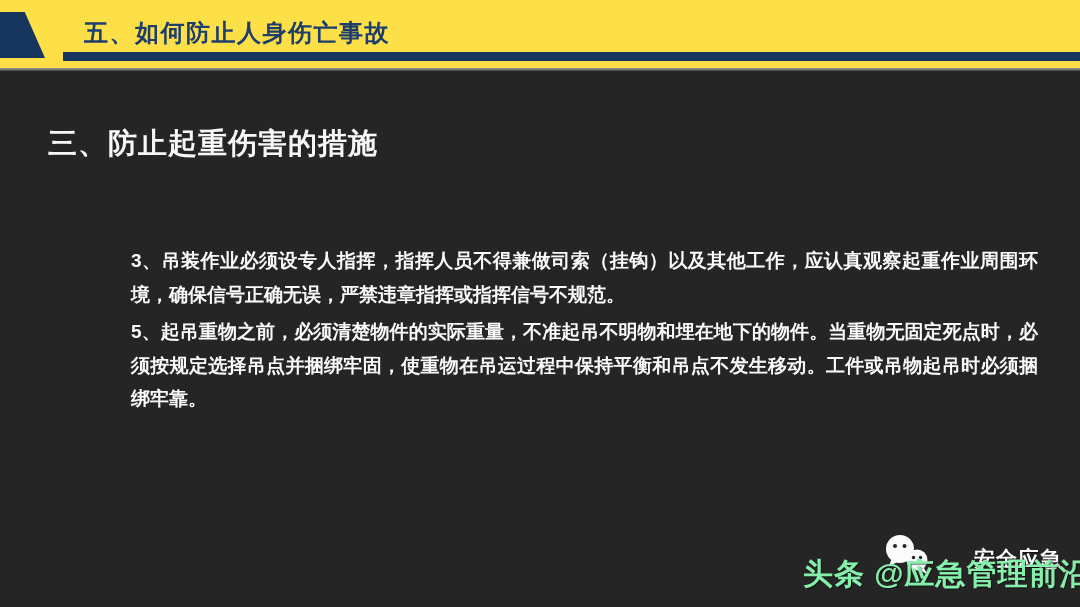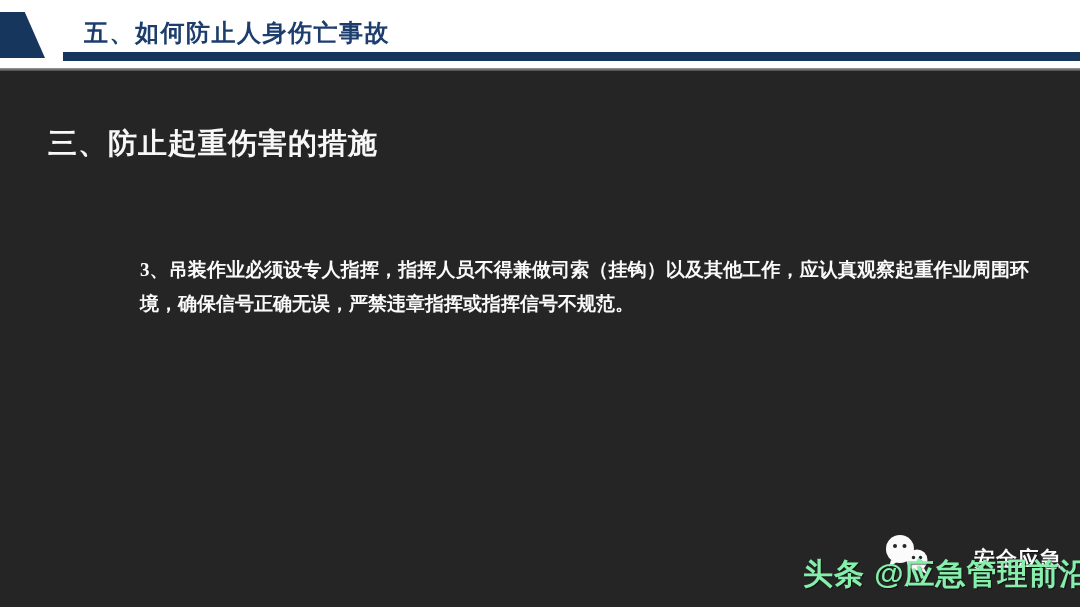--- a/index.html
+++ b/index.html
@@ -7,21 +7,21 @@
   body { font-family:"Liberation Sans","DejaVu Sans",sans-serif; }
 
   .slide {
     position:relative; width:1080px; height:607px;
     background:#252525; overflow:hidden; margin:0 auto;
   }
 
   
   .header {
     position:absolute; left:0; top:0; width:1080px; height:68px;
-    background:#ffffff;
+    background:#fde047;
   }
   .header-shape {
     position:absolute; left:0; top:12px; width:45px; height:46px;
     background:#17365d;
     clip-path:polygon(0 0, 55% 0, 100% 100%, 0 100%);
   }
   .header-title {
     position:absolute; left:84px; top:17px;
     font-size:24px; font-weight:600; letter-spacing:1.5px;
     color:#1d3e6d; white-space:nowrap;
@@ -40,21 +40,21 @@
   .slide-title {
     position:absolute; left:48px; top:124px;
     font-size:29px; font-weight:bold; letter-spacing:1px;
     color:#f7f7f7; white-space:nowrap;
   }
   .body-text {
     position:absolute; left:127px; top:240px; width:915px;
     font-size:19px; font-weight:bold; line-height:33.5px;
     color:#fafafa; text-align:justify;
   }
-  .body-text p { margin:13px;font-family:Liberation Serif, serif; }
+  .body-text p { margin:4px; }
 
   
   .wm-wechat-icon { position:absolute; left:882px; top:533px; width:52px; height:42px; }
   .wm-wechat-label {
     position:absolute; left:938px; top:545px;
     font-size:21px; font-weight:600; letter-spacing:1px;
     color:#fbfbfb; white-space:nowrap;
     text-shadow:1px 1px 1px rgba(0,0,0,.55);
     margin-left:36px;
   }
@@ -74,20 +74,21 @@
     <div class="header-shape"></div>
     <div class="header-title">五、如何防止人身伤亡事故</div>
     <div class="header-bar"></div>
   </div>
   <div class="header-seam"></div>
 
   <div class="slide-title">三、防止起重伤害的措施</div>
 
   <div class="body-text">
     <p>3、吊装作业必须设专人指挥，指挥人员不得兼做司索（挂钩）以及其他工作，应认真观察起重作业周围环境，确保信号正确无误，严禁违章指挥或指挥信号不规范。</p>
+    <p>5、起吊重物之前，必须清楚物件的实际重量，不准起吊不明物和埋在地下的物件。当重物无固定死点时，必须按规定选择吊点并捆绑牢固，使重物在吊运过程中保持平衡和吊点不发生移动。工件或吊物起吊时必须捆绑牢靠。</p>
   </div>
 
   <svg class="wm-wechat-icon" viewBox="0 0 52 42" xmlns="http://www.w3.org/2000/svg">
     <circle cx="18" cy="16" r="14" fill="#fbfbfb"></circle>
     <polygon points="9,27 7,34 15,29" fill="#fbfbfb"></polygon>
     <circle cx="13" cy="13" r="2" fill="#252525"></circle>
     <circle cx="22.5" cy="13" r="2" fill="#252525"></circle>
     <circle cx="35" cy="27" r="10.5" fill="#fbfbfb"></circle>
     <polygon points="42,35 45,41 37,37" fill="#fbfbfb"></polygon>
     <circle cx="31.5" cy="24.5" r="1.7" fill="#252525"></circle>

